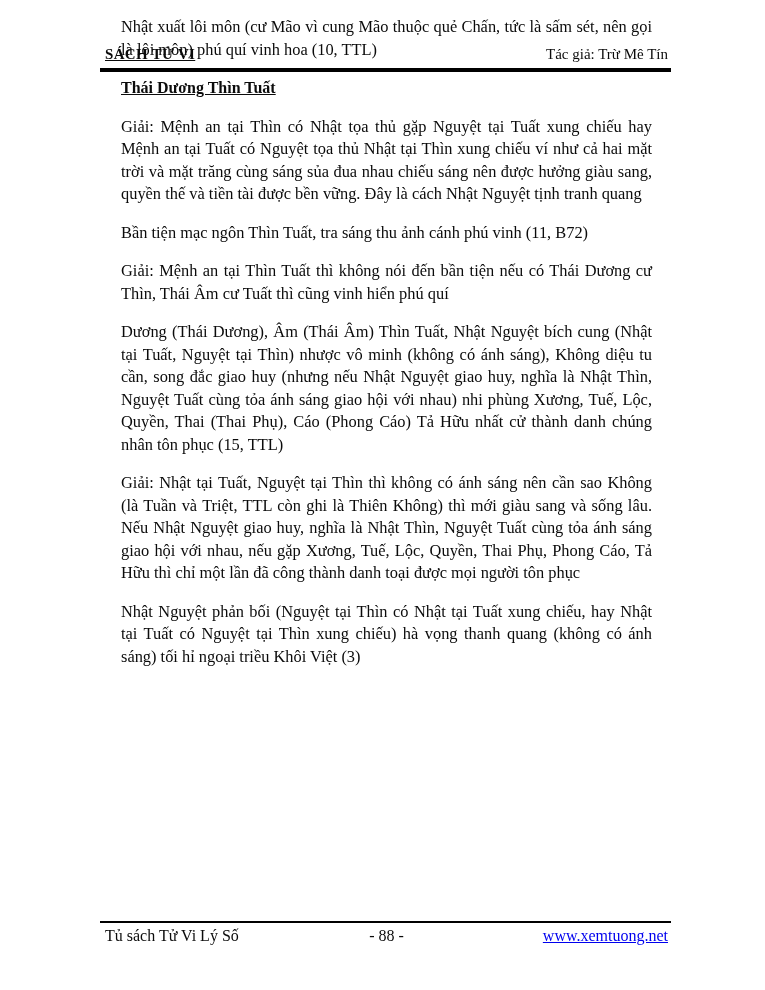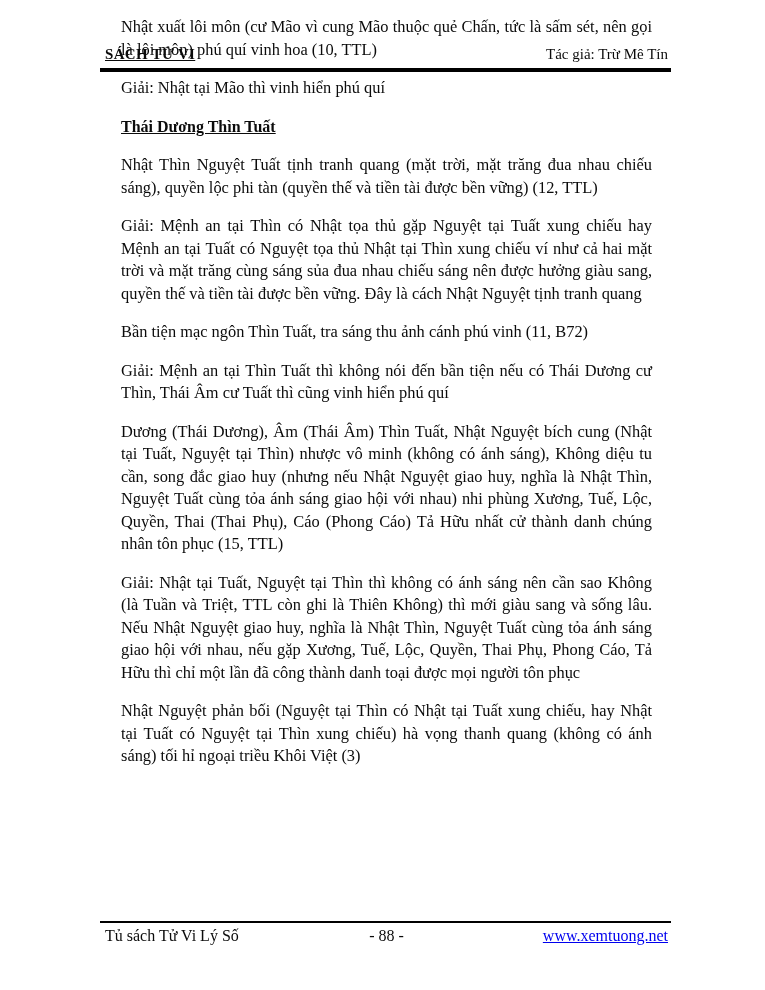--- a/index.html
+++ b/index.html
@@ -61,23 +61,21 @@
 <div class="page">
 
   <div class="header">
     <span class="header-book">SÁCH TỬ VI</span>
     <span class="header-author">Tác giả: Trừ Mê Tín</span>
   </div>
   <div class="header-rule"></div>
 
   <div class="content">
     <p class="first-block">Nhật xuất lôi môn (cư Mão vì cung Mão thuộc quẻ Chấn, tức là sấm sét, nên gọi là lôi môn) phú quí vinh hoa (10, TTL)</p>
-    <p class="giai">Giải: Nhật tại Mão thì vinh hiển phú quí</p>
     <p class="section-heading">Thái Dương Thìn Tuất</p>
-    <p>Nhật Thìn Nguyệt Tuất tịnh tranh quang (mặt trời, mặt trăng đua nhau chiếu sáng), quyền lộc phi tàn (quyền thế và tiền tài được bền vững) (12, TTL)</p>
     <p class="giai">Giải: Mệnh an tại Thìn có Nhật tọa thủ gặp Nguyệt tại Tuất xung chiếu  hay Mệnh an tại Tuất có Nguyệt tọa thủ Nhật tại Thìn xung chiếu ví như cả hai mặt trời  và mặt trăng cùng sáng sủa đua nhau chiếu sáng nên được hưởng giàu sang, quyền thế và tiền tài được bền vững. Đây là cách Nhật Nguyệt tịnh tranh quang</p>
     <p class="gap-group">Bần tiện mạc ngôn Thìn Tuất, tra sáng thu ảnh cánh phú vinh  (11, B72)</p>
     <p class="giai">Giải: Mệnh an tại Thìn Tuất thì không nói đến bần tiện nếu có Thái Dương cư Thìn, Thái Âm cư Tuất thì cũng  vinh hiển phú quí</p>
     <p class="gap-group-md">Dương (Thái Dương), Âm (Thái Âm) Thìn Tuất,  Nhật Nguyệt bích cung (Nhật tại Tuất, Nguyệt tại Thìn) nhược vô minh  (không có ánh sáng), Không diệu tu cần, song đắc giao huy (nhưng nếu Nhật Nguyệt giao huy, nghĩa là Nhật Thìn, Nguyệt Tuất cùng tỏa ánh sáng giao hội với nhau) nhi phùng Xương, Tuế, Lộc, Quyền, Thai (Thai Phụ), Cáo (Phong Cáo) Tả Hữu nhất cử thành danh chúng nhân tôn phục (15, TTL)</p>
     <p class="giai">Giải: Nhật tại Tuất, Nguyệt tại Thìn thì không có ánh sáng nên cần sao Không (là Tuần và Triệt, TTL còn ghi là Thiên Không) thì mới giàu sang và sống lâu. Nếu Nhật Nguyệt giao huy, nghĩa là Nhật Thìn, Nguyệt Tuất cùng tỏa ánh sáng giao hội với nhau, nếu gặp Xương, Tuế, Lộc, Quyền, Thai Phụ, Phong Cáo, Tả Hữu thì chỉ một lần đã công thành danh toại được mọi người tôn phục</p>
     <p class="gap-group-sm">Nhật Nguyệt phản bối (Nguyệt tại Thìn có Nhật tại Tuất xung chiếu, hay Nhật tại Tuất có Nguyệt tại Thìn xung chiếu) hà vọng thanh quang (không có ánh sáng) tối hỉ ngoại triều Khôi Việt  (3)</p>
   </div>
 
   <div class="footer-rule"></div>
   <div class="footer">

